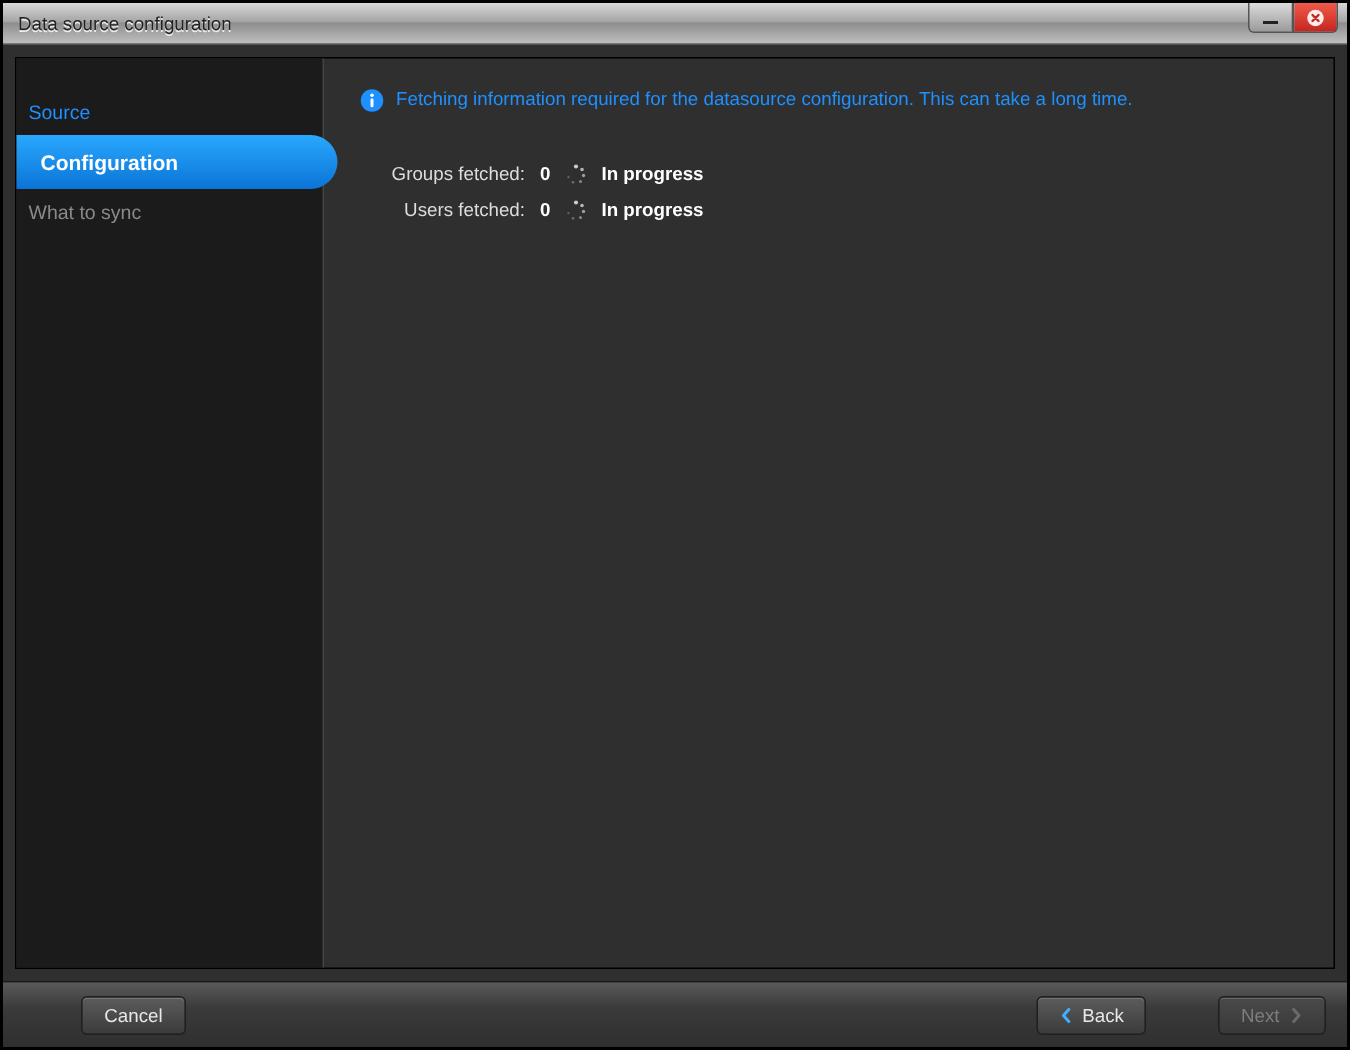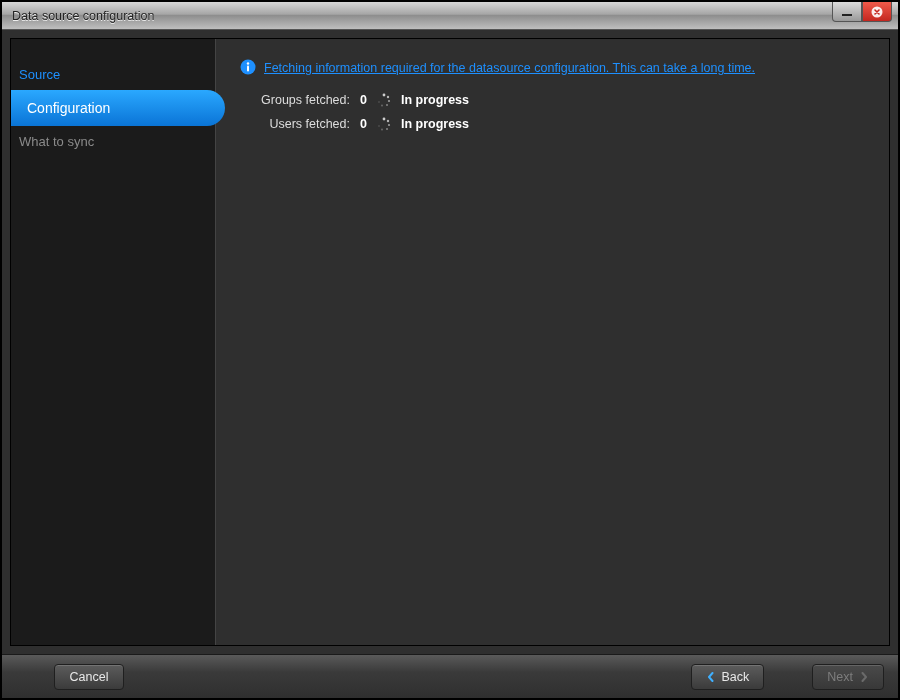--- a/index.html
+++ b/index.html
@@ -63,42 +63,41 @@
     padding-top: 20px;
   }
   .sidebar .item {
     padding: 8px 8px;
     font-size: 13px;
     color: #8a8a8a;
     position: relative;
   }
   .sidebar .item.link { color: #1e90ff; cursor: pointer; }
   .sidebar .item.active {
-    color: #fff; font-weight: normal; font-size: 14px;
+    color: #fff; font-weight: bold; font-size: 14px;
     padding: 10px 16px;
   }
   .sidebar .item.active .pill {
     position: absolute; inset: 0;
     background: linear-gradient(#2aa8ff,#0a74d6);
     border-top-right-radius: 20px;
     border-bottom-right-radius: 20px;
     z-index: 0;
     right: -10px;
   }
   .sidebar .item.active span { position: relative; z-index: 1; }
   
   .main {
     flex: 1; padding: 20px 24px;
     color: #ddd; font-size: 12.5px;
   }
   .info-row {
-    display: flex; align-items: flex-end; gap: 8px;
+    display: flex; align-items: flex-start; gap: 8px;
     color: #1e90ff; font-size: 12.5px;
-    margin-bottom: 18px;
-    text-decoration: underline;
+    margin-bottom: 34px;
   }
   .info-icon {
     width: 16px; height: 16px; flex-shrink: 0;
   }
   .status-row {
     display: flex; align-items: center; gap: 10px;
     margin-bottom: 10px;
   }
   .status-row .label {
     width: 110px; text-align: right; color: #ddd;

